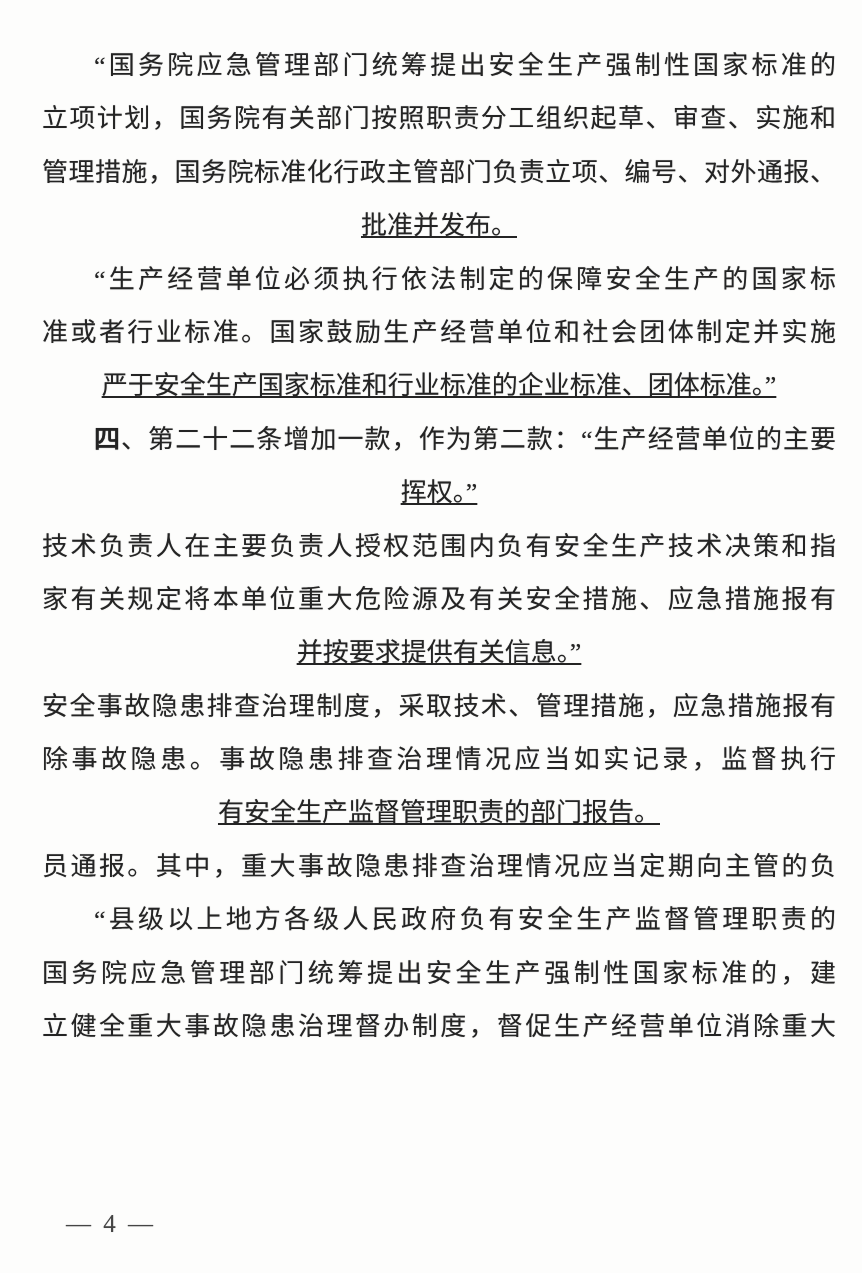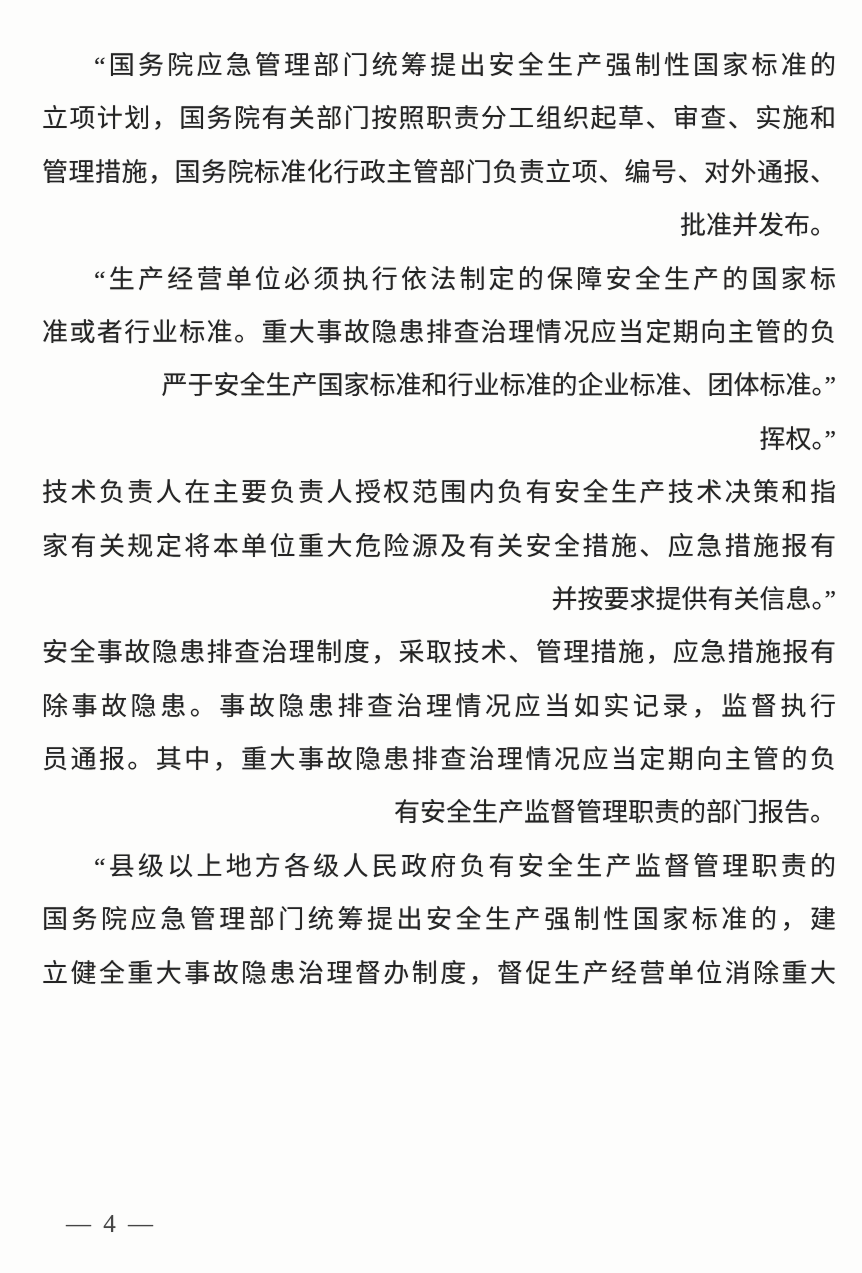--- a/index.html
+++ b/index.html
@@ -30,21 +30,22 @@
     white-space: normal;
     text-shadow: 0 0 1px rgba(30,30,30,0.35);
   }
   
   .ln.fill {
     text-align: justify;
     text-align-last: justify;
   }
   
   .ln.end {
-    text-align: right;
+    text-align: center;
+    text-decoration: underline;
   }
   
   .ln.indent {
     text-indent: 52px;
   }
   
   .num {
     font-weight: 700;
     text-shadow: 0 0 1px rgba(20,20,20,0.55);
   }
@@ -66,39 +67,40 @@
 
     <div class="paragraph">
       <div class="ln fill indent"><span>“国务院应急管理部门统筹提出安全生产强制性国家标准的</span></div>
       <div class="ln fill"><span>立项计划，国务院有关部门按照职责分工组织起草、审查、实施和</span></div>
       <div class="ln fill"><span>管理措施，国务院标准化行政主管部门负责立项、编号、对外通报、</span></div>
       <div class="ln end"><span>批准并发布。</span></div>
     </div>
 
     <div class="paragraph">
       <div class="ln fill indent"><span>“生产经营单位必须执行依法制定的保障安全生产的国家标</span></div>
-      <div class="ln fill"><span>准或者行业标准。重大事故隐患排查治理情况应当定期向主管的负</span></div>
+      <div class="ln fill"><span>准或者行业标准。国家鼓励生产经营单位和社会团体制定并实施</span></div>
       <div class="ln end"><span>严于安全生产国家标准和行业标准的企业标准、团体标准。”</span></div>
     </div>
 
     <div class="paragraph">
+      <div class="ln fill indent"><span class="num">四</span><span>、第二十二条增加一款，作为第二款：“生产经营单位的主要</span></div>
       <div class="ln end"><span>挥权。”</span></div>
       <div class="ln fill"><span>技术负责人在主要负责人授权范围内负有安全生产技术决策和指</span></div>
     </div>
 
     <div class="paragraph">
       <div class="ln fill"><span>家有关规定将本单位重大危险源及有关安全措施、应急措施报有</span></div>
       <div class="ln end"><span>并按要求提供有关信息。”</span></div>
     </div>
 
     <div class="paragraph">
       <div class="ln fill"><span>安全事故隐患排查治理制度，采取技术、管理措施，应急措施报有</span></div>
       <div class="ln fill"><span>除事故隐患。事故隐患排查治理情况应当如实记录，监督执行</span></div>
+      <div class="ln end"><span>有安全生产监督管理职责的部门报告。</span></div>
       <div class="ln fill"><span>员通报。其中，重大事故隐患排查治理情况应当定期向主管的负</span></div>
-      <div class="ln end"><span>有安全生产监督管理职责的部门报告。</span></div>
     </div>
 
     <div class="paragraph">
       <div class="ln fill indent"><span>“县级以上地方各级人民政府负有安全生产监督管理职责的</span></div>
       <div class="ln fill"><span>国务院应急管理部门统筹提出安全生产强制性国家标准的，建</span></div>
       <div class="ln fill"><span>立健全重大事故隐患治理督办制度，督促生产经营单位消除重大</span></div>
     </div>
 
   </div>
 

